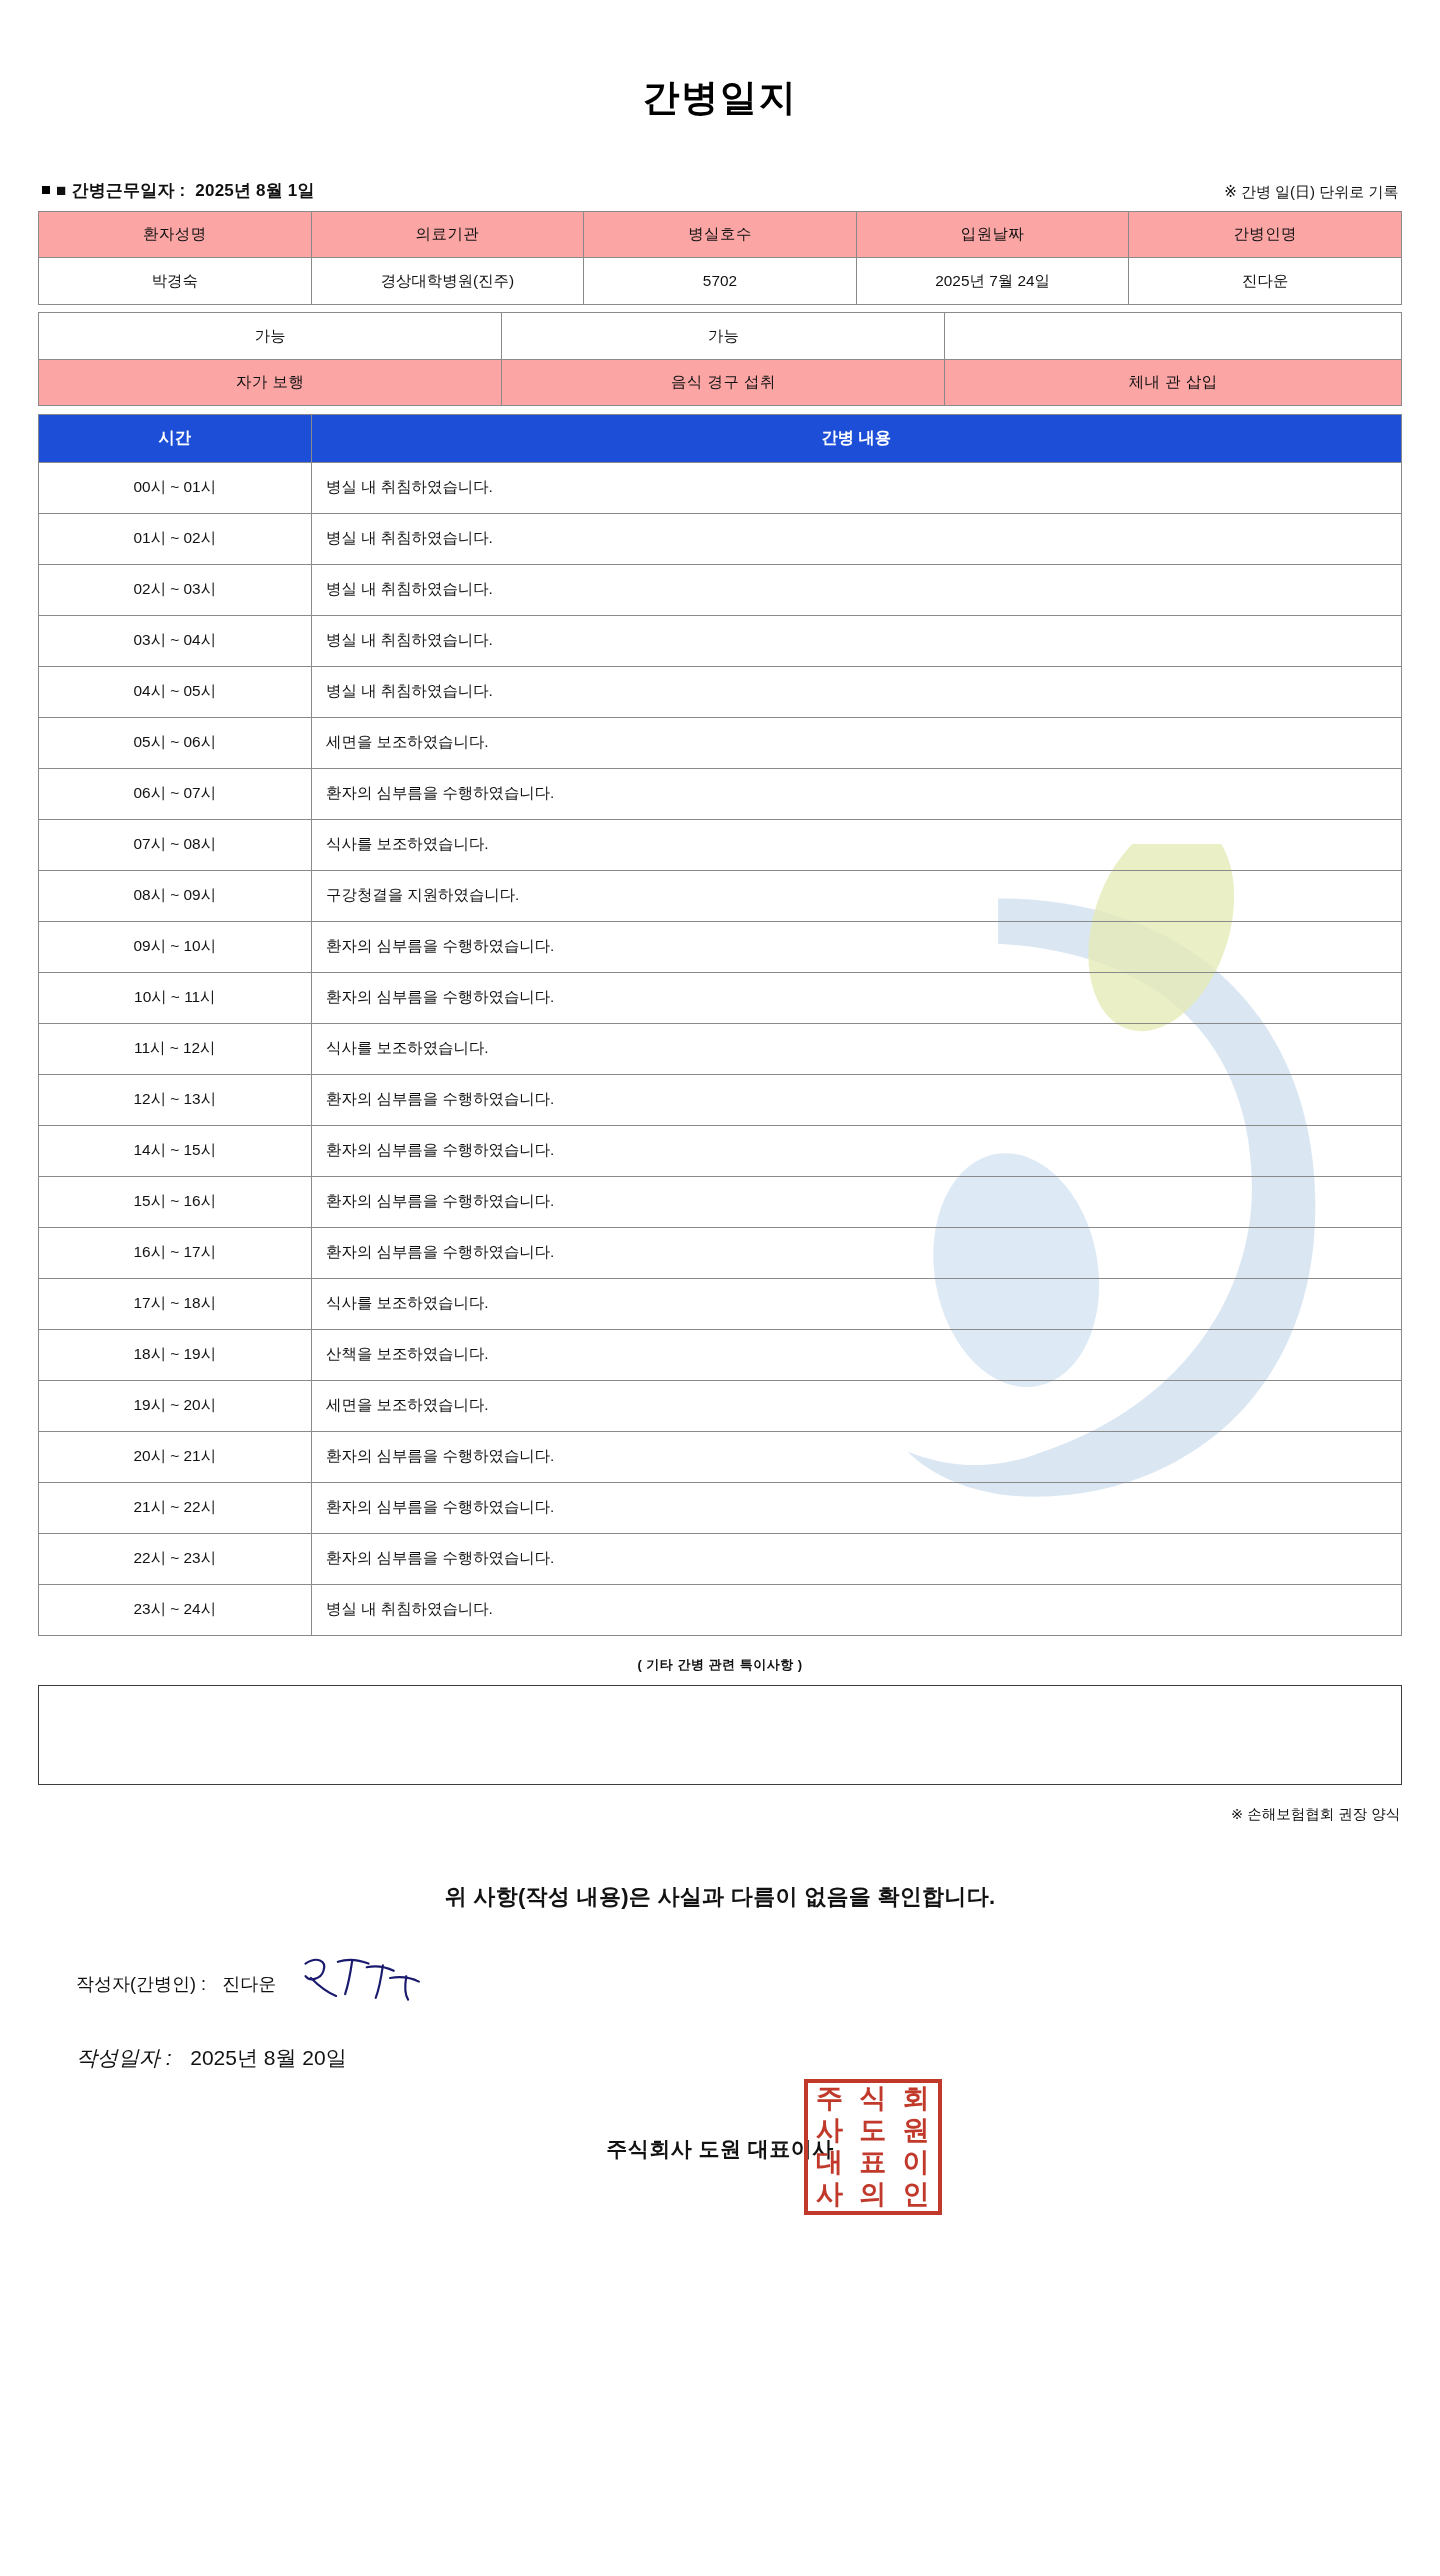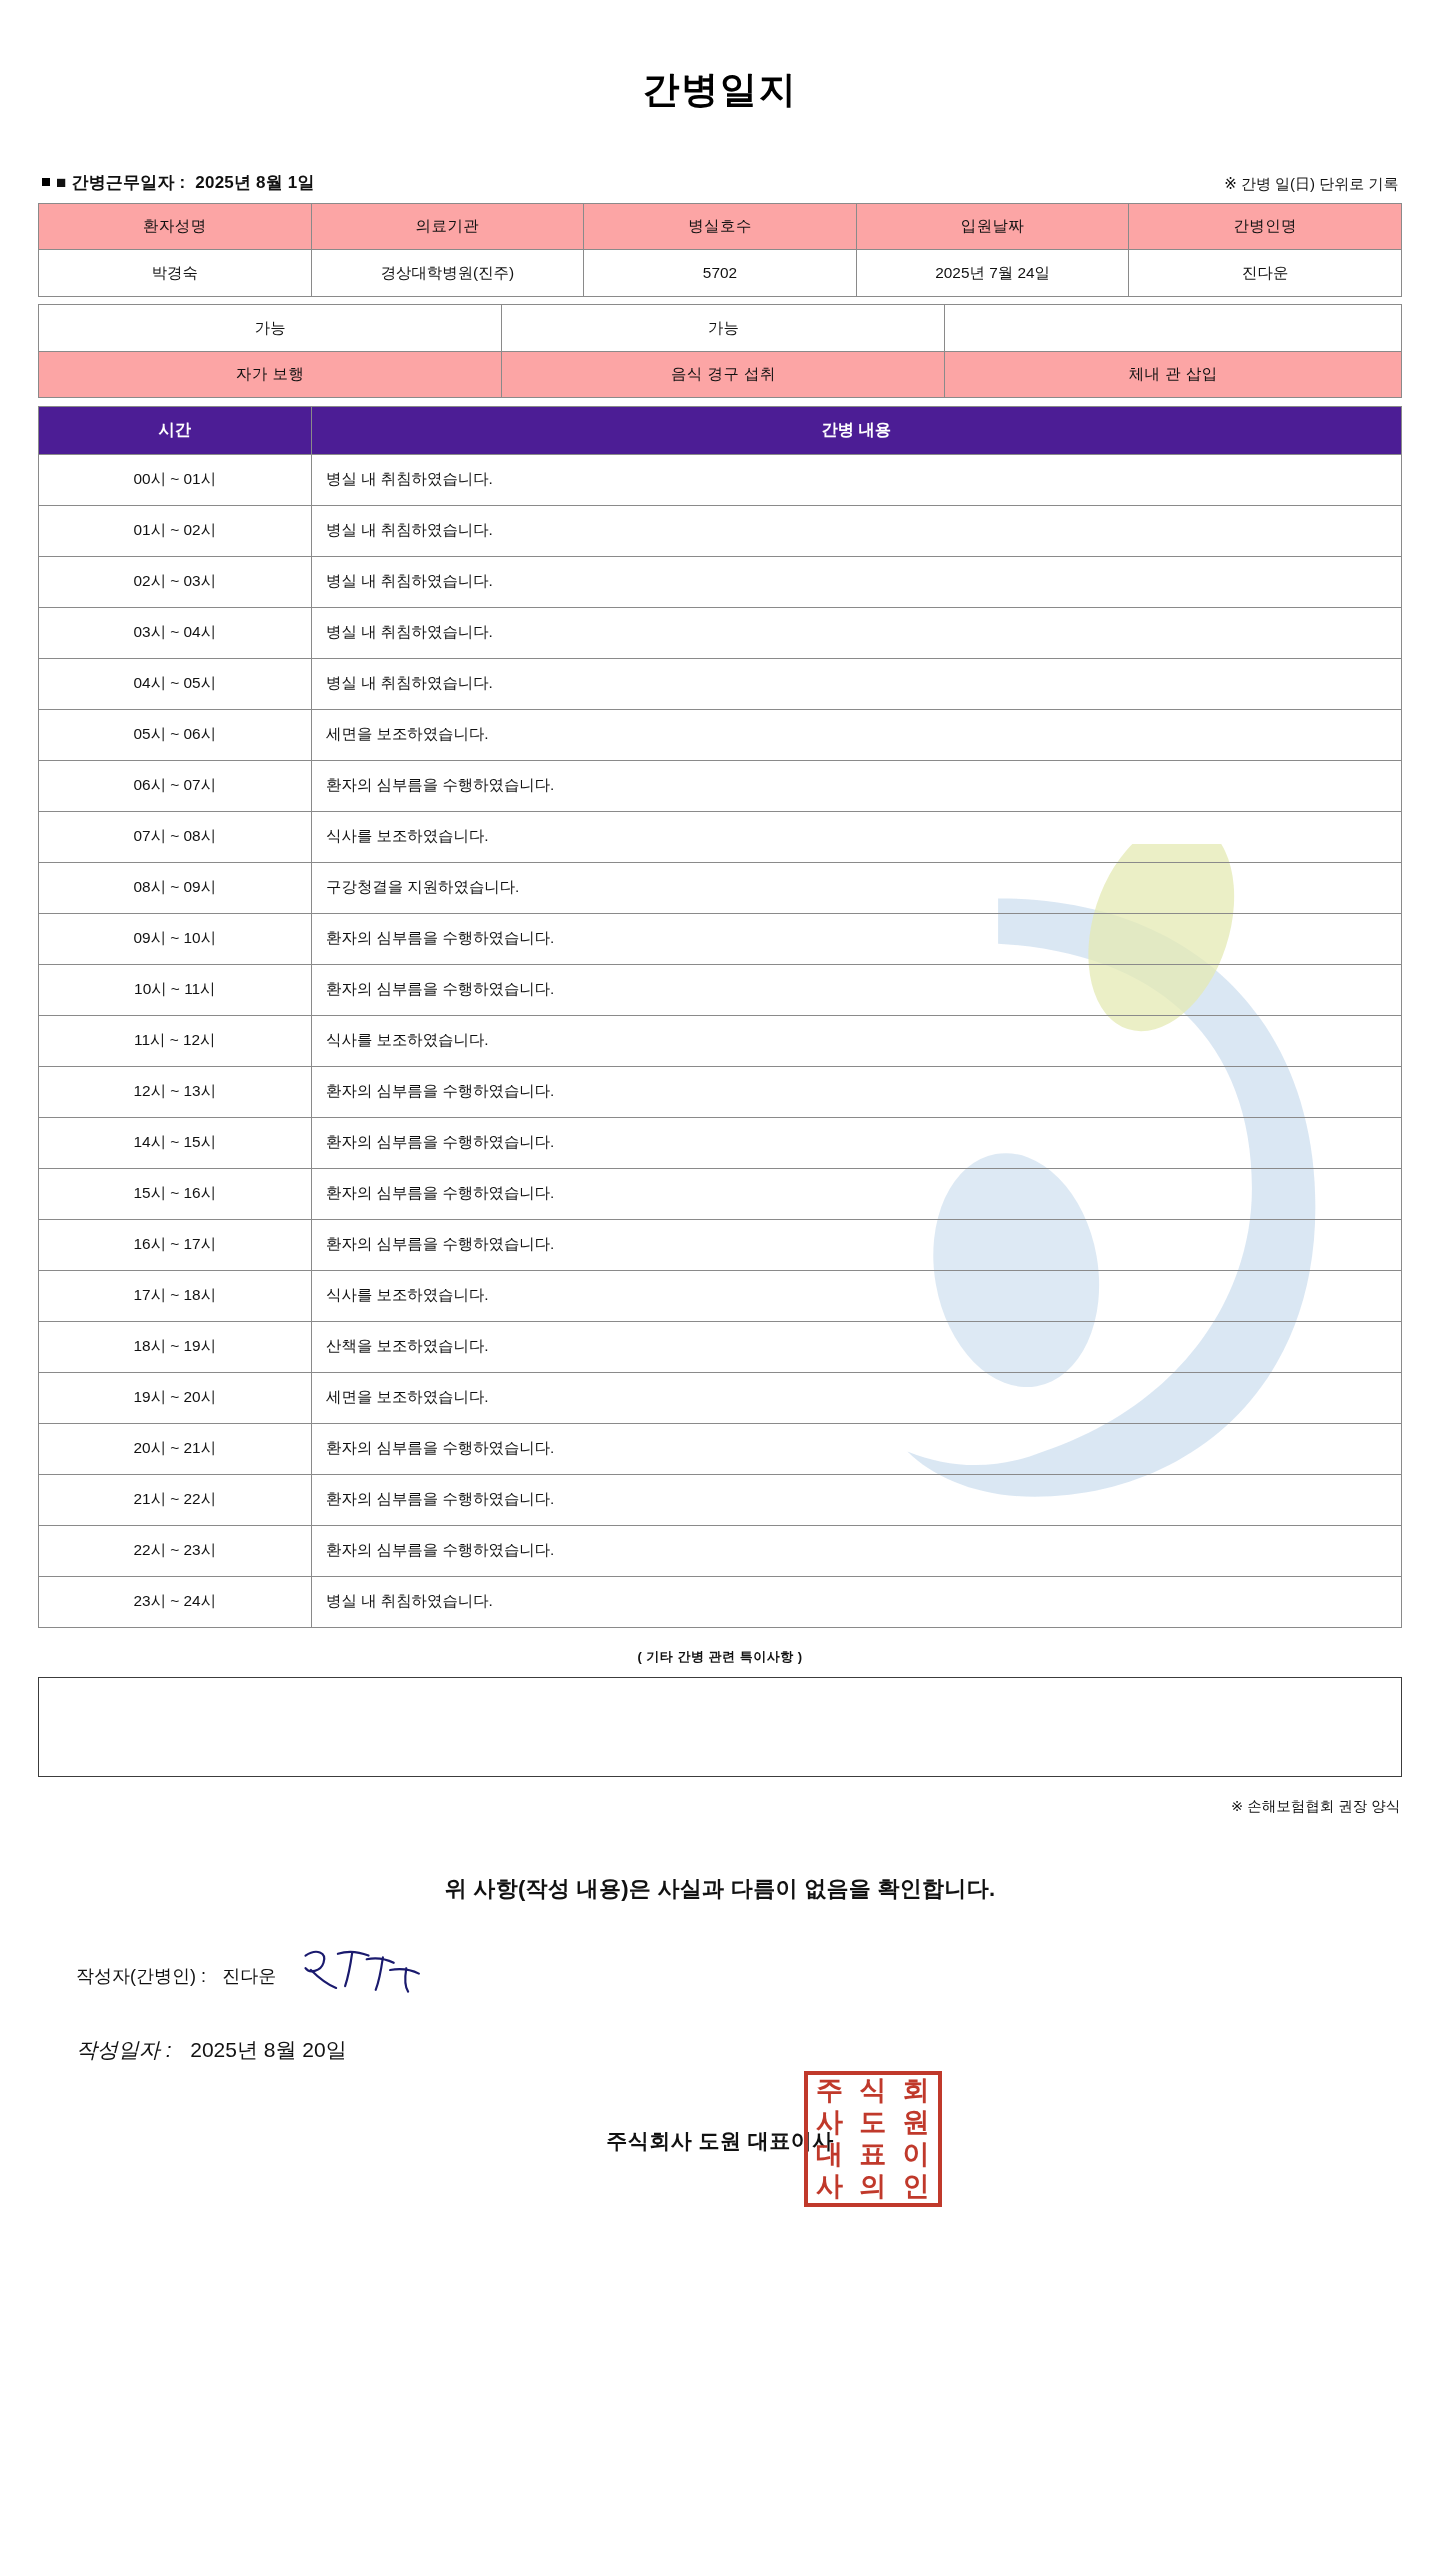--- a/index.html
+++ b/index.html
@@ -13,21 +13,21 @@
     font-family: "Liberation Sans", "DejaVu Sans", sans-serif;
     color: #111111;
     position: relative;
     overflow: hidden;
   }
   .page {
     position: relative;
     width: 1440px;
     height: 2576px;
     box-sizing: border-box;
-    padding: 0 38px;
+    padding: 8px 38px;
   }
 
   
   .watermark {
     position: absolute;
     left: 889px;
     top: 844px;
     width: 472px;
     height: 689px;
     pointer-events: none;
@@ -100,21 +100,21 @@
   }
   .val {
     height: 44px;
     background: #ffffff;
   }
 
   .tbl2 { margin-top: 7.3px; }
 
   .log-table { margin-top: 7.3px; }
   .log-table .hdr-time, .log-table .hdr-content {
-    background: #4c1d95;
+    background: #1d4ed8;
     color: #fff;
     font-weight: bold;
     height: 45px;
     font-size: 16.3px;
   }
   .log-table td.time {
     height: 48px;
     text-align: center;
     font-size: 15.4px;
   }

